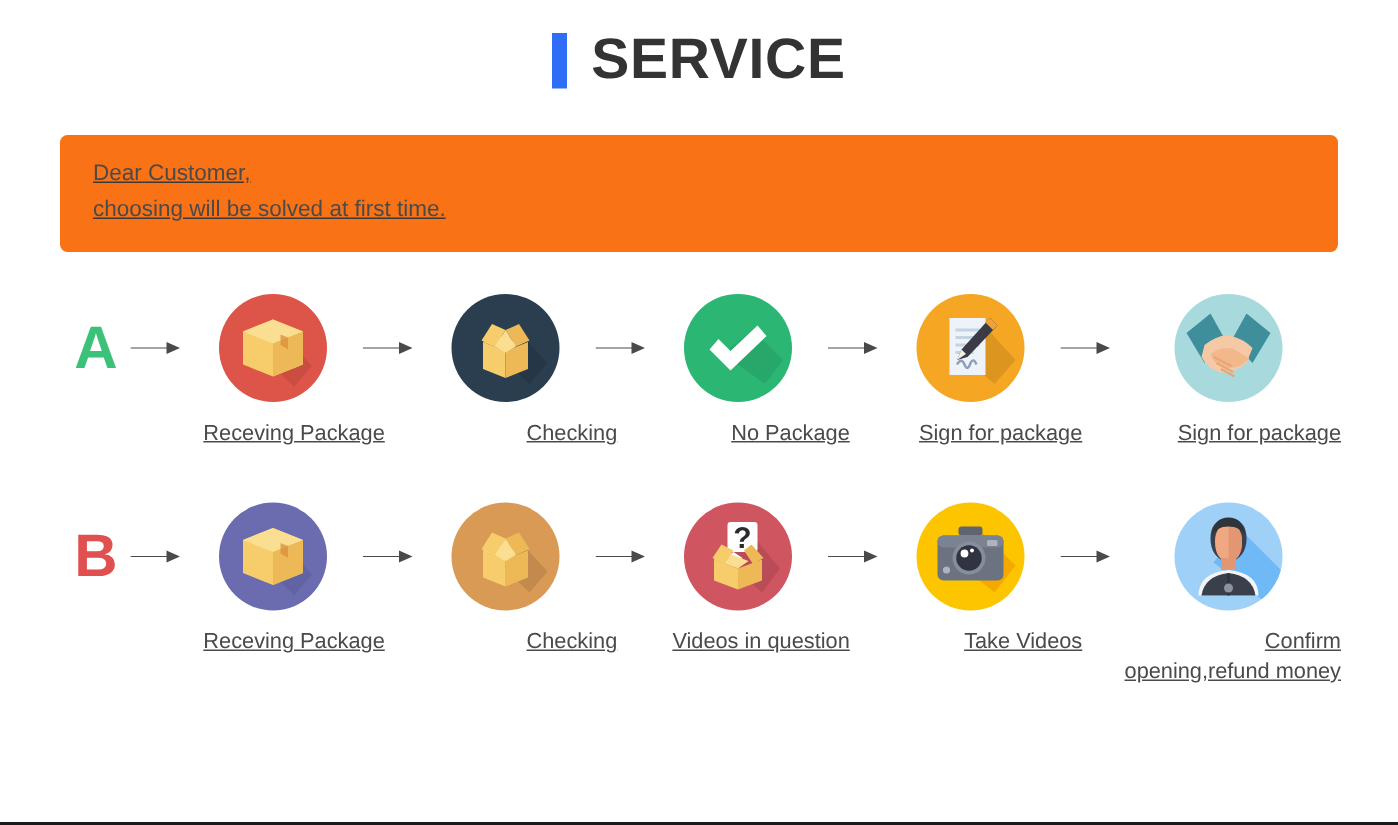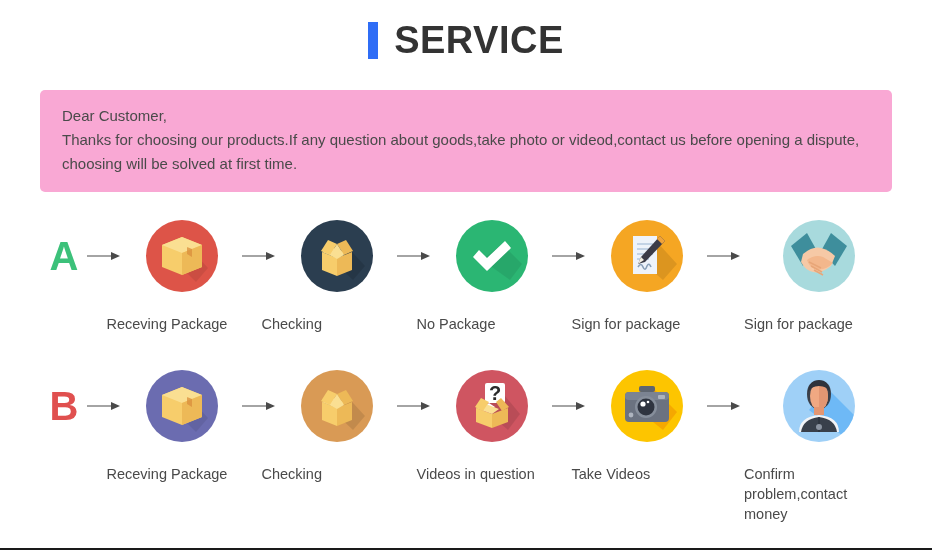--- a/index.html
+++ b/index.html
@@ -38,24 +38,25 @@
     font-size: 38px;
     font-weight: bold;
     letter-spacing: 0.5px;
     color: #333333;
     line-height: 1;
   }
 
   
   .notice {
     margin: 32px 40px 0 40px;
-    background: #f9a8d4;
+    background: #f97316;
     border-radius: 5px;
     padding: 14px 22px 16px 22px;
     box-sizing: border-box;
+    text-decoration: underline;
   }
   .notice-line {
     font-size: 15px;
     line-height: 24px;
     color: #4a4a4a;
   }
 
   
   .flow-row {
     display: flex;
@@ -102,39 +103,39 @@
   .icon-circle {
     width: 72px;
     height: 72px;
     border-radius: 50%;
     position: relative;
     overflow: hidden;
     margin-top: 6px;
   }
   .icon-circle svg { display: block; }
   .step-label {
-    margin-top: 22px;
+    margin-top: 11px;
     font-size: 14.5px;
     line-height: 20px;
     color: #4a4a4a;
-    text-align: left;
+    text-align: right;
     width: 150px;
+    text-decoration: underline;
   }
 </style>
 </head>
 <body>
 
 <div class="header">
   <div class="title-bar"></div>
   <div class="title-text">SERVICE</div>
 </div>
 
 <div class="notice">
   <div class="notice-line">Dear Customer,</div>
-  <div class="notice-line">Thanks for choosing our products.If any question about goods,take photo or videod,contact us before opening a dispute,</div>
   <div class="notice-line">choosing will be solved at first time.</div>
 </div>
 
 <div class="flow-row row-a">
 
   <div class="row-letter letter-a">A</div>
 
   <div class="arrow">
     <svg width="34" height="14" viewBox="0 0 34 14">
         <path d="M0 6.6 H24 V3 L33 7 L24 11 V7.4 H0 Z" fill="#4a4a4a"></path>
@@ -340,16 +341,16 @@
         <path d="M27 26 q0 -11 9 -11 q9 0 9 11 q0 12 -9 14 q-9 -2 -9 -14 Z" fill="#f0a882"></path>
         <path d="M36 15 q9 0 9 11 q0 12 -9 14 Z" fill="#e39672"></path>
         <path d="M25 22 q1 -12 11 -12 q10 0 11 12 q-3 -6 -11 -6 q-8 0 -11 6 Z" fill="#2f333c"></path>
         <path d="M31 37 h10 v8 h-10 Z" fill="#e39672"></path>
         <path d="M16 62 q0 -15 20 -17 q20 2 20 17 Z" fill="#f2f4f7"></path>
         <path d="M18 62 q2 -13 18 -15 q16 2 18 15 Z" fill="#39404b"></path>
         <path d="M36 47 v15" stroke="#2c323c" stroke-width="1.4"></path>
         <circle cx="36" cy="57" r="3" fill="#8b93a0"></circle>
       </svg>
     </div>
-    <div class="step-label">Confirm problem,contact money</div>
+    <div class="step-label">Confirm opening,refund money</div>
   </div>
 
 </div>
 
 </body></html>

